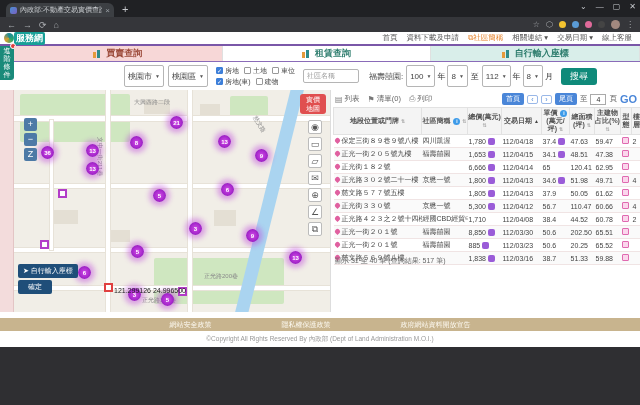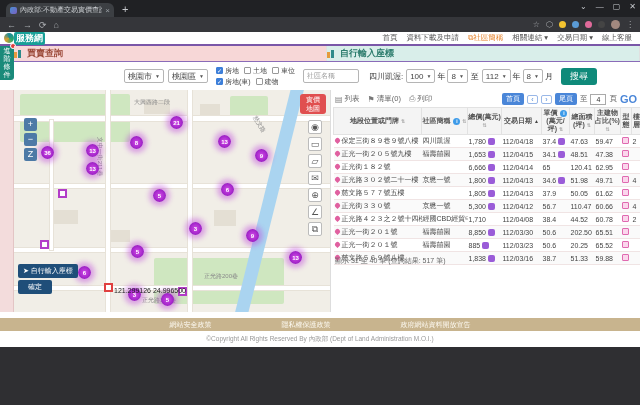--- a/index.html
+++ b/index.html
@@ -29,36 +29,36 @@
   .logo { width:10px; height:10px; border-radius:50%; background:conic-gradient(#1a8a9a,#2aa56b,#e0a030,#1a8a9a); margin-left:4px; flex:none; }
   .sitetitle { font-size:9px; font-weight:bold; color:#c0392b; margin-left:3px; white-space:nowrap; }
   .titlebadge { font-size:9px; font-weight:bold; color:#fff; background:#18a098; padding:0 2px; border-radius:2px; }
   .topnav { margin-left:auto; margin-right:8px; display:flex; gap:9px; align-items:center; }
   .topnav .ni { font-size:7.5px; color:#555; white-space:nowrap; }
   .topnav .ni.ext { color:#e67e22; }
   .caret { font-size:6px; color:#888; }
 
   
   .tabsrow { position:absolute; left:14px; top:46px; width:626px; height:16px; display:flex; border-bottom:1px solid #8a6bb8; }
-  .qtab { flex:1; display:flex; align-items:center; justify-content:flex-start; gap:4px; font-size:9px; font-weight:bold; background:#fff; color:#2e7d6e; border-right:1px solid #e0e0e0; }
+  .qtab { flex:1; display:flex; align-items:center; justify-content:center; gap:4px; font-size:9px; font-weight:bold; background:#fff; color:#2e7d6e; border-right:1px solid #e0e0e0; }
   .qtab.active { background:#f7d7d7; color:#9c4a3a; }
   .qtab.teal { background:#d9eeea; }
   .bldg { display:inline-block; width:9px; height:8px; position:relative; }
   .bldg i { position:absolute; bottom:0; display:block; }
   .bldg .b1 { left:0; width:3px; height:6px; background:#e59a3c; }
   .bldg .b2 { left:4px; width:3px; height:8px; background:#2e8b8b; }
 
   
   .advtab { position:absolute; left:0; top:46px; width:14px; height:34px; background:#1a8a7a; border-radius:0 3px 3px 0; color:#fff; font-size:7px; line-height:8px; text-align:center; padding-top:1px; }
   .advtab .badge { position:absolute; right:-2px; top:-3px; width:6px; height:6px; border-radius:50%; background:#e03c3c; border:1px solid #fff; }
   .rosestrip { position:absolute; left:0; top:90px; width:14px; height:222px; background:#f3dcdc; border-right:1px solid #e3c5c5; }
 
   
   .filterrow { position:absolute; left:14px; top:62px; width:626px; height:28px; background:#fff; display:flex; align-items:center; font-size:8px; color:#333; }
-  .sel { height:14px; border:1px solid #b5b5b5; border-radius:2px; background:#fff; display:flex; align-items:center; padding:4px 3px; gap:3px; font-size:8px; color:#444; }
+  .sel { height:22px; border:1px solid #b5b5b5; border-radius:2px; background:#fff; display:flex; align-items:center; padding:4px 3px; gap:3px; font-size:8px; color:#444; }
   .sel .caret { font-size:5px; color:#555; }
   .ckcol { display:flex; flex-direction:column; gap:1px; margin-left:8px; }
   .ckline { display:flex; gap:5px; align-items:center; }
   .ck { display:flex; align-items:center; gap:2px; font-size:7px; color:#444; }
   .box { width:7px; height:7px; border:1px solid #999; border-radius:1px; background:#fff; position:relative; }
   .box.on { background:#3d7fd9; border-color:#3d7fd9; }
   .box.on:after { content:"✓"; position:absolute; left:0px; top:-1px; color:#fff; font-size:6px; }
   .commname { width:56px; height:14px; border:1px solid #b5b5b5; border-radius:2px; font-size:7px; color:#999; padding-left:3px; display:flex; align-items:center; margin-left:8px; }
   .periodlbl { margin-left:10px; color:#444; }
   .searchbtn { margin-left:8px; height:17px; padding:0 9px; background:#0f8a7a; color:#fff; border:none; border-radius:3px; font-size:9px; }
@@ -169,20 +169,27 @@
   </div>
   <div class="rosestrip"></div>
 
   <div class="tabsrow" id="tabsrow">
       <div class="qtab active">
         <span class="bldg">
           <i class="b1"></i>
           <i class="b2"></i>
         </span>
         <span>買賣查詢</span>
+      </div>
+      <div class="qtab">
+        <span class="bldg">
+          <i class="b1"></i>
+          <i class="b2"></i>
+        </span>
+        <span>租賃查詢</span>
       </div>
       <div class="qtab teal">
         <span class="bldg">
           <i class="b1"></i>
           <i class="b2"></i>
         </span>
         <span>自行輸入座標</span>
       </div>
     </div>
 
@@ -216,21 +223,21 @@
             <span class="box on"></span>
             <span>房地(車)</span>
           </label>
           <label class="ck">
             <span class="box"></span>
             <span>建物</span>
           </label>
         </div>
     </div>
     <div class="commname">社區名稱</div>
-    <span class="periodlbl">四川凱渥:</span>
+    <span class="periodlbl">福壽囍園:</span>
     <div class="sel" style="margin-left:3px">
         <span>100</span>
         <span class="caret">▼</span>
       </div>
     <span style="margin-left:2px">年</span>
     <div class="sel" style="margin-left:2px">
         <span>8</span>
         <span class="caret">▼</span>
       </div>
     <span style="margin-left:3px">至</span>

